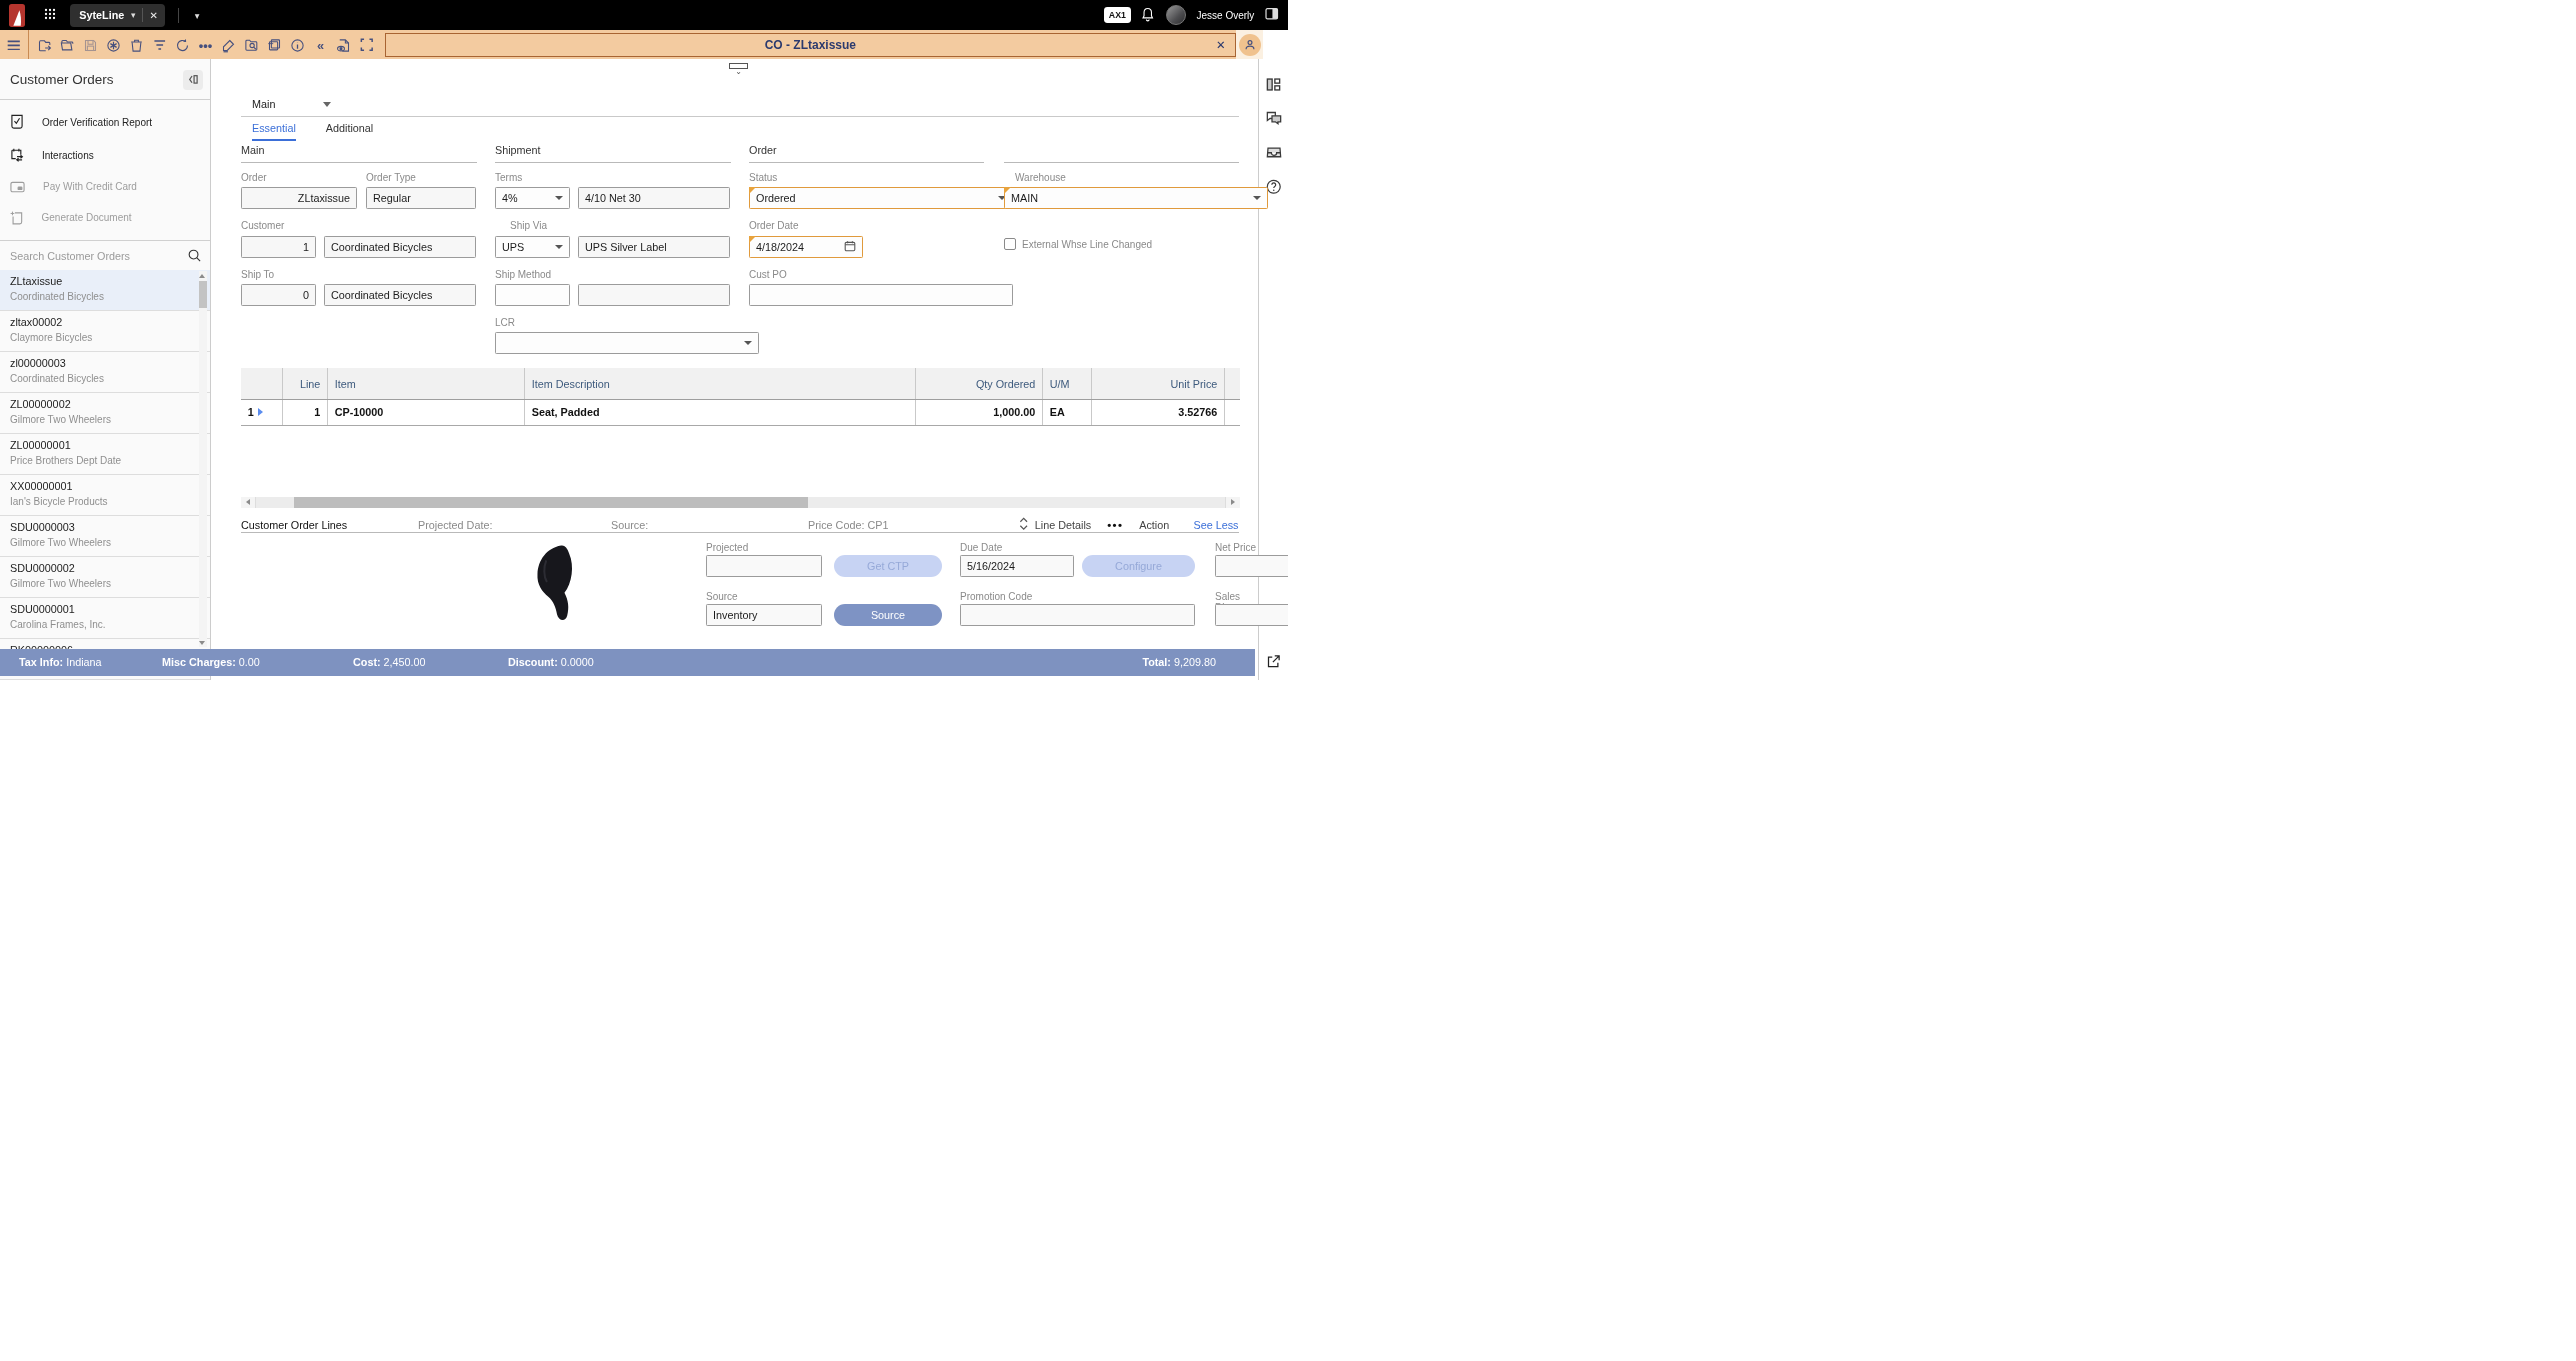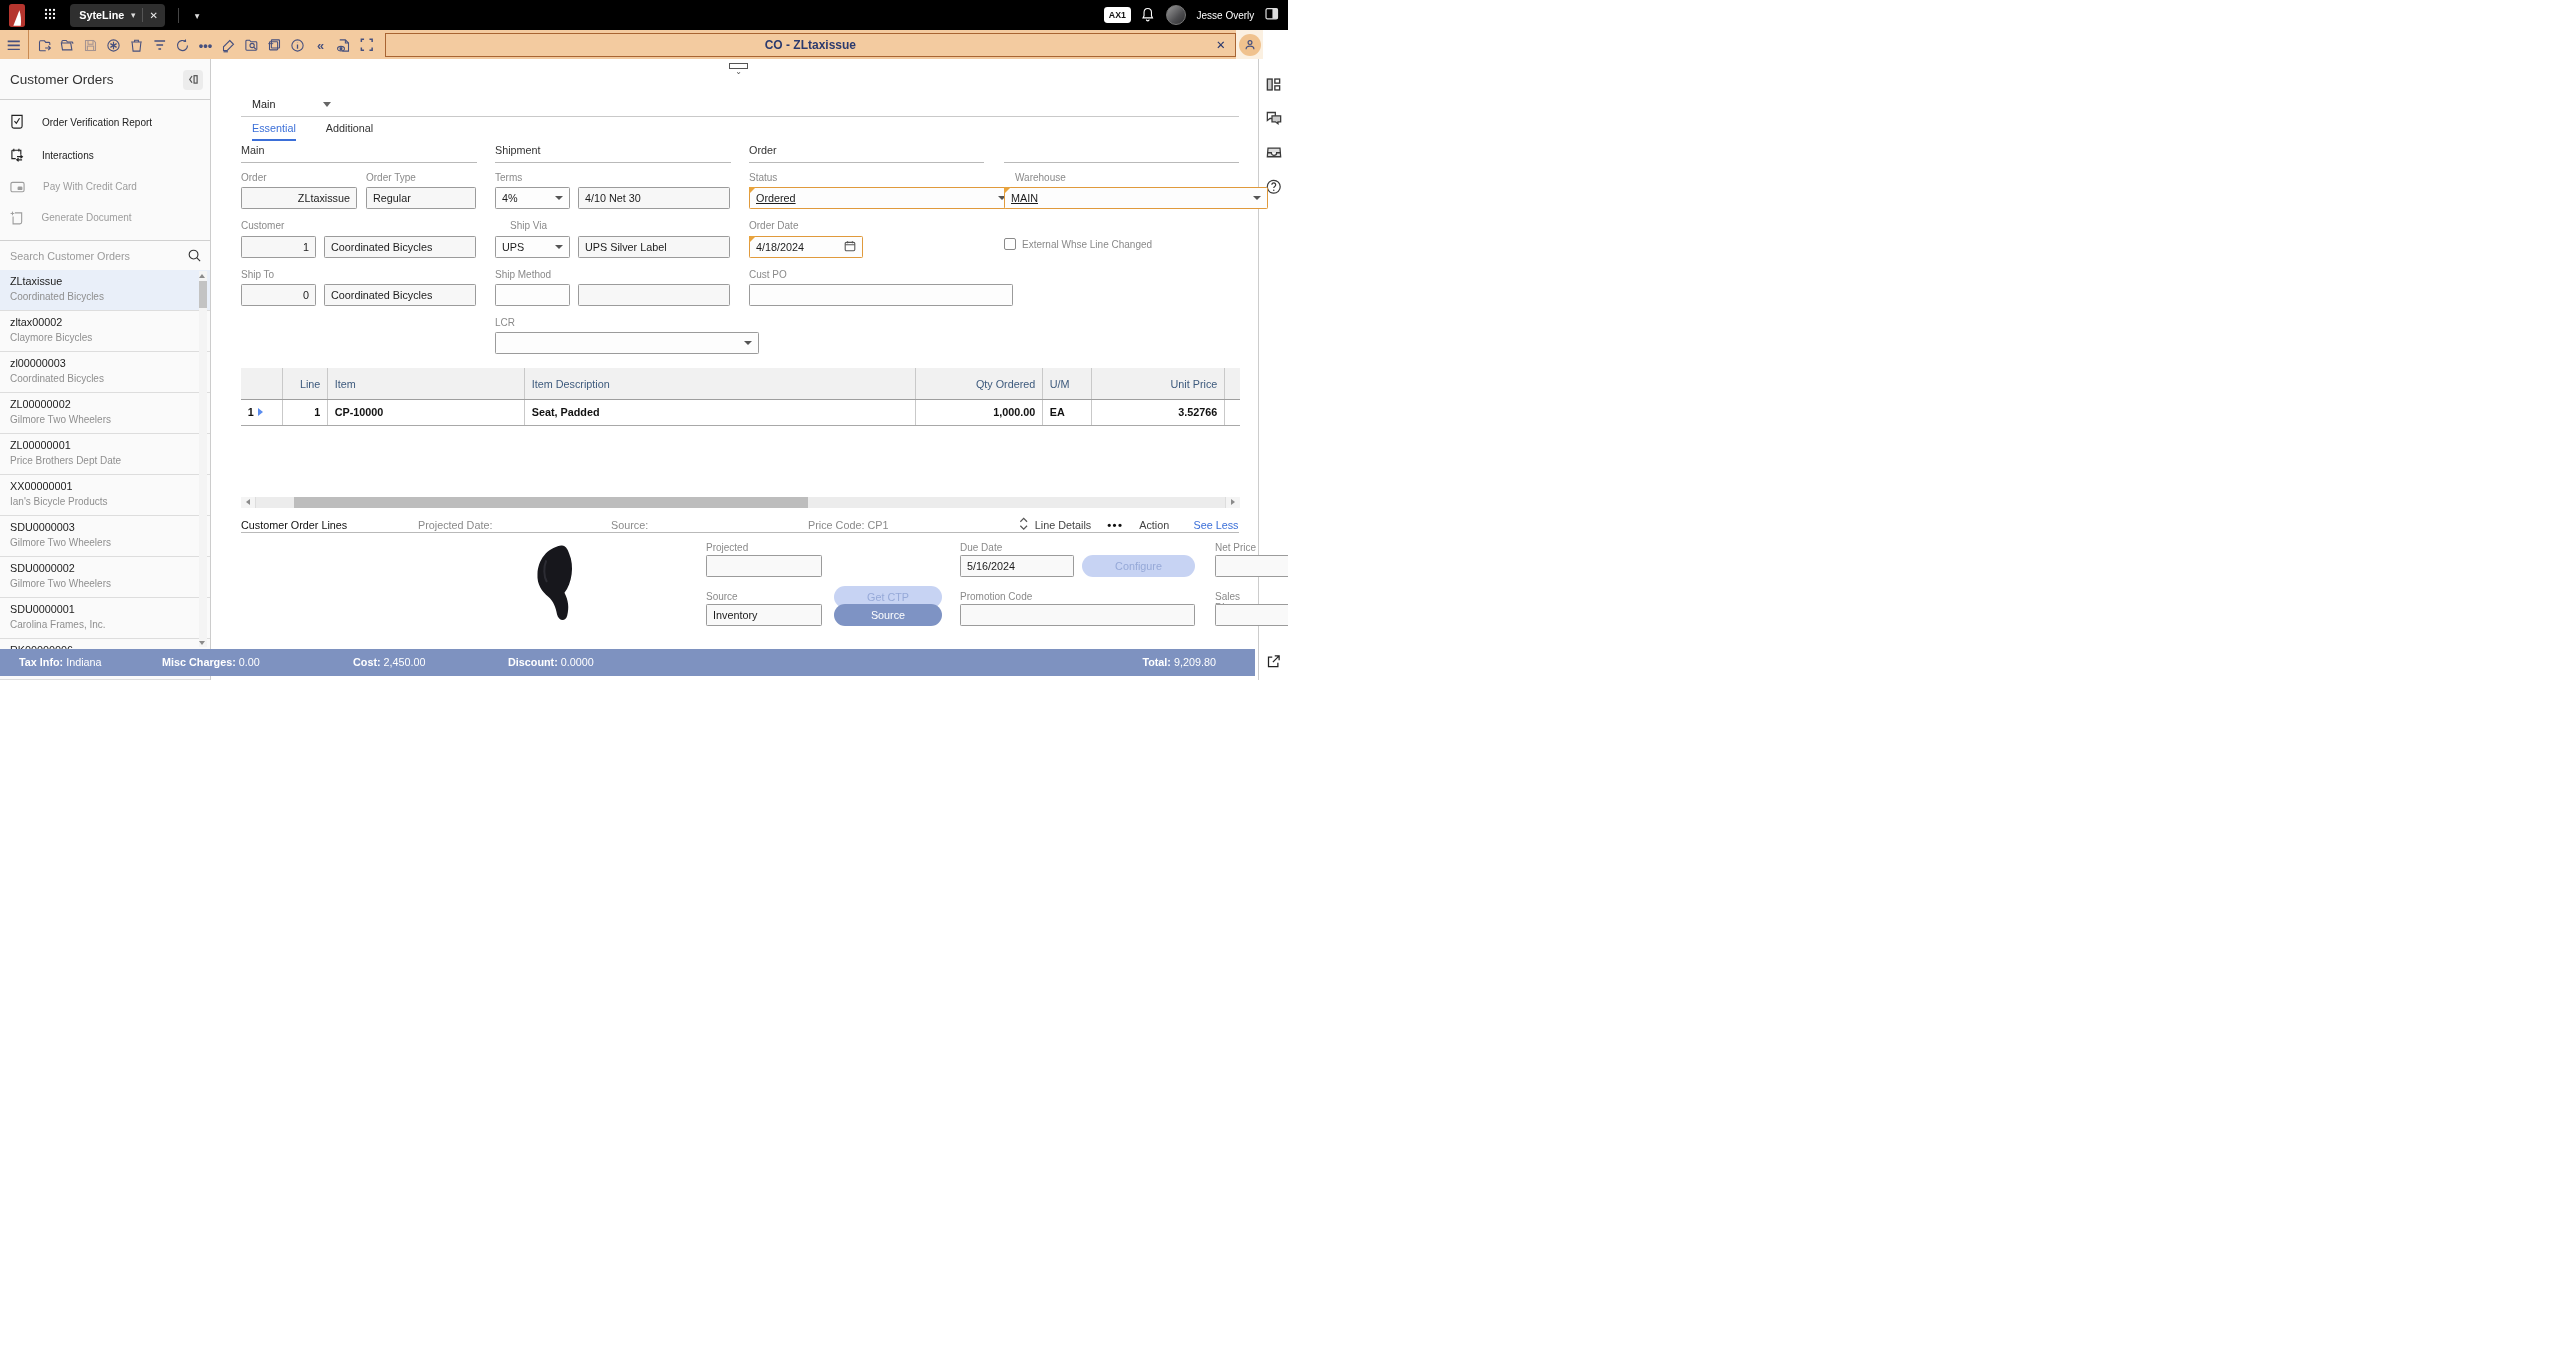--- a/index.html
+++ b/index.html
@@ -88,21 +88,21 @@
   .sect-rule { position:absolute; top:17.5px; left:0; right:0; border-bottom:0.7px solid #b9b9b9; }
   .lbl { position:absolute; font-size:10px; color:#8a8a8a; }
   .r1l { top:28px; } .r1f { top:43px; } .r2l { top:76px; } .r2f { top:92px; } .r3l { top:125px; } .r3f { top:140px; } .r4l { top:173px; } .r4f { top:188px; }
   .fld { position:absolute; height:22px; border:0.7px solid #9b9b9b; border-radius:1.3px; background:#f7f7f7; font-size:10.8px; color:#1c1c1c; display:flex; align-items:center; padding:0 6px; }
   .fld.white { background:#fdfdfd; }
   .fld.num { justify-content:flex-end; }
   .sel-arr { position:absolute; right:6px; width:0; height:0; border-left:4px solid transparent; border-right:4px solid transparent; border-top:4.7px solid #555; }
   .chg { border:0.7px solid #e09a3c; }
   .chg::before { content:""; position:absolute; left:-0.7px; top:-0.7px; border-top:7.4px solid #e8a33d; border-right:7.4px solid transparent; }
   .w-sm { width:75px; } .off-sm { left:83px; width:152px; }
-  .w-full { width:264px;text-decoration:underline; }
+  .w-full { width:264px; }
   .cbx-row { position:absolute; top:94px; display:flex; align-items:center; gap:6px; font-size:10px; color:#8a8a8a; }
   .cbx { width:12px; height:12px; border:0.7px solid #8a8a8a; border-radius:2px; background:#fff; }
   .cal { margin-left:auto; color:#555; }
 
   
   .grid { position:absolute; left:30px; top:309px; width:999px; }
   .g-head { display:flex; height:32px; background:#f1f1f1; border-bottom:1.3px solid #9e9e9e; }
   .g-row { display:flex; height:25.6px; background:#fff; border-bottom:1.3px solid #a8a8a8; }
   .gc { display:flex; align-items:center; padding:0 6.7px; font-size:10.8px; border-left:0.7px solid #c9c9c9; }
   .gc:first-child { border-left:none; }
@@ -582,21 +582,21 @@
 
     <span class="seatimg">
       <svg width="81" height="88" viewBox="0 0 120 130">
           <path d="M52 8 C30 12 18 30 17 50 C16 66 24 76 33 84 C41 91 44 100 46 110 C48 119 58 122 61 112 C64 100 63 90 57 78 C68 64 72 38 64 20 C61 11 57 7 52 8 Z" fill="#17171c"></path>
           <path d="M30 30 C26 40 26 54 31 62" stroke="#2c2c33" stroke-width="3" fill="none"></path>
         </svg>
     </span>
 
     <span class="det-lbl" style="left:495px; top:483px;">Projected</span>
     <div class="det-fld" style="left:495px; top:496px; width:116px;"></div>
-    <span class="btn dis" style="left:623px; top:496px; width:108px;margin-top:31px;">Get CTP</span>
+    <span class="btn dis" style="left:623px; top:496px; width:108px;">Get CTP</span>
 
     <span class="det-lbl" style="left:749px; top:483px;">Due Date</span>
     <div class="det-fld" style="left:749px; top:496px; width:114px;">5/16/2024</div>
     <span class="btn dis" style="left:871px; top:496px; width:113px;">Configure</span>
 
     <span class="det-lbl" style="left:1004px; top:483px;">Net Price</span>
     <div class="det-fld rt" style="left:1004px; top:496px; width:232px;">8,140.00</div>
 
     <span class="det-lbl" style="left:495px; top:532px;">Source</span>
     <div class="det-fld" style="left:495px; top:545px; width:116px;">Inventory</div>

